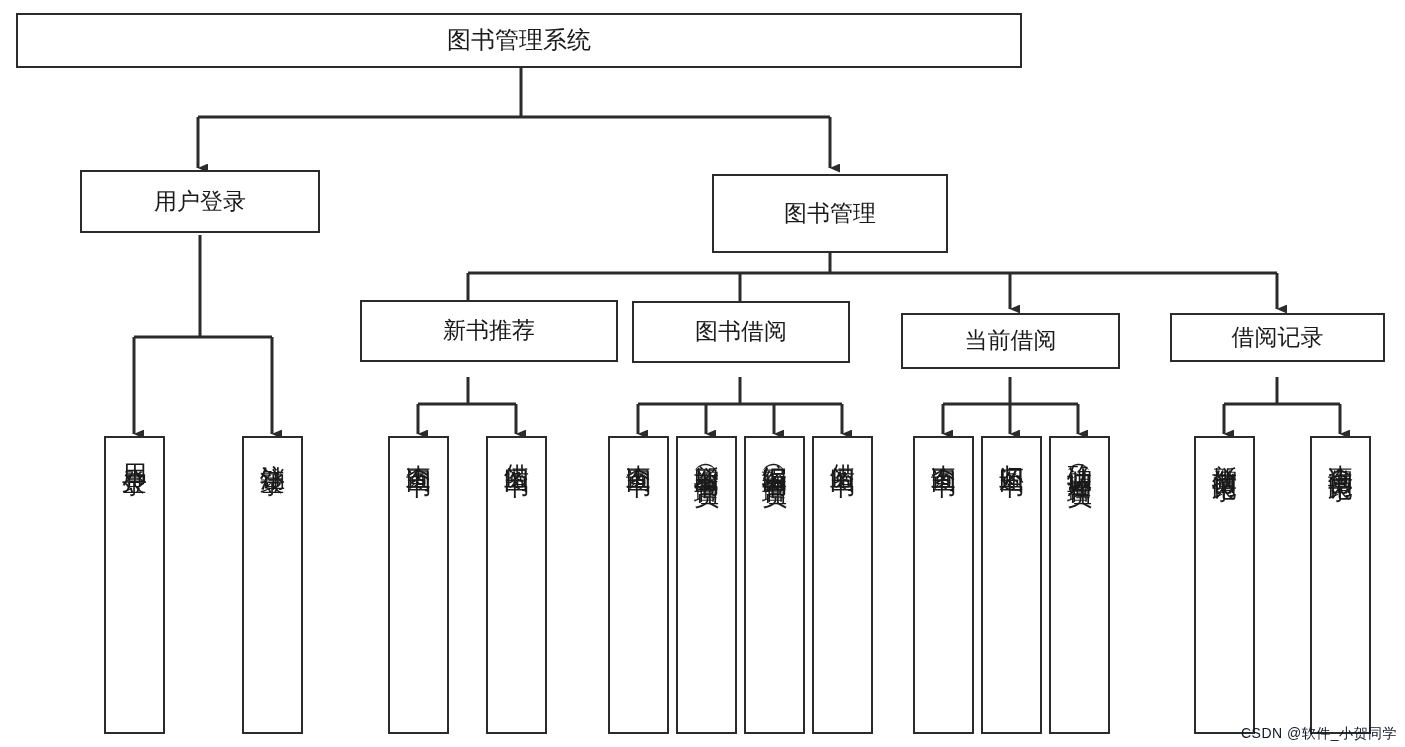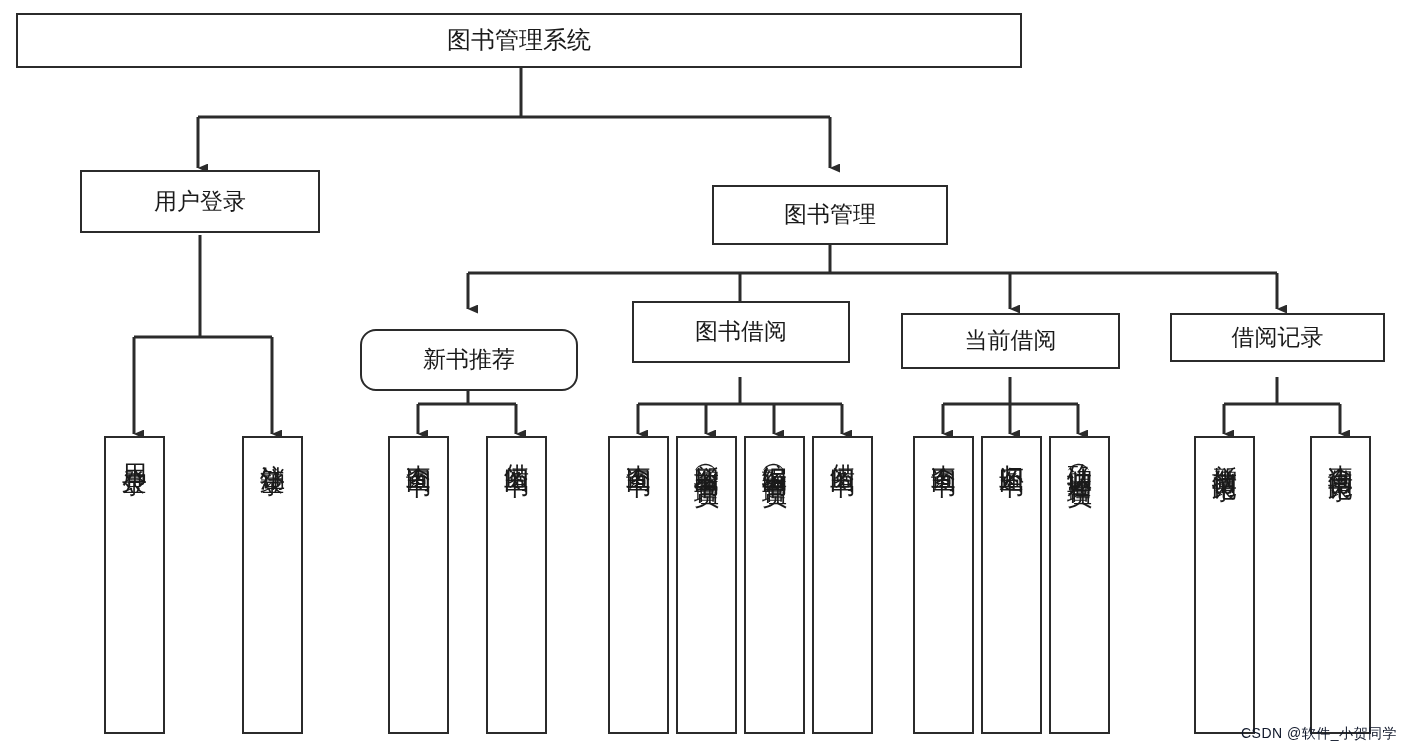--- a/index.html
+++ b/index.html
@@ -127,25 +127,25 @@
     </g>
   </svg>
 
   <div class="node root horizontal" style="left:16px; top:13px; width:1006px; height:55px;">
     <span class="node-label">图书管理系统</span>
   </div>
 
   <div class="node horizontal" style="left:80px; top:170px; width:240px; height:63px;">
     <span class="node-label">用户登录</span>
   </div>
-  <div class="node horizontal" style="left:712px; top:185px; width:236px; height:60px;">
+  <div class="node horizontal" style="left:712px; top:174px; width:236px; height:79px;">
     <span class="node-label">图书管理</span>
   </div>
 
-  <div class="node horizontal" style="left:360px; top:329px; width:218px; height:62px;border-radius:16px;">
+  <div class="node horizontal" style="left:360px; top:300px; width:258px; height:62px;">
     <span class="node-label">新书推荐</span>
   </div>
   <div class="node horizontal" style="left:632px; top:301px; width:218px; height:62px;">
     <span class="node-label">图书借阅</span>
   </div>
   <div class="node horizontal" style="left:901px; top:313px; width:219px; height:56px;">
     <span class="node-label">当前借阅</span>
   </div>
   <div class="node horizontal" style="left:1170px; top:313px; width:215px; height:49px;">
     <span class="node-label">借阅记录</span>

